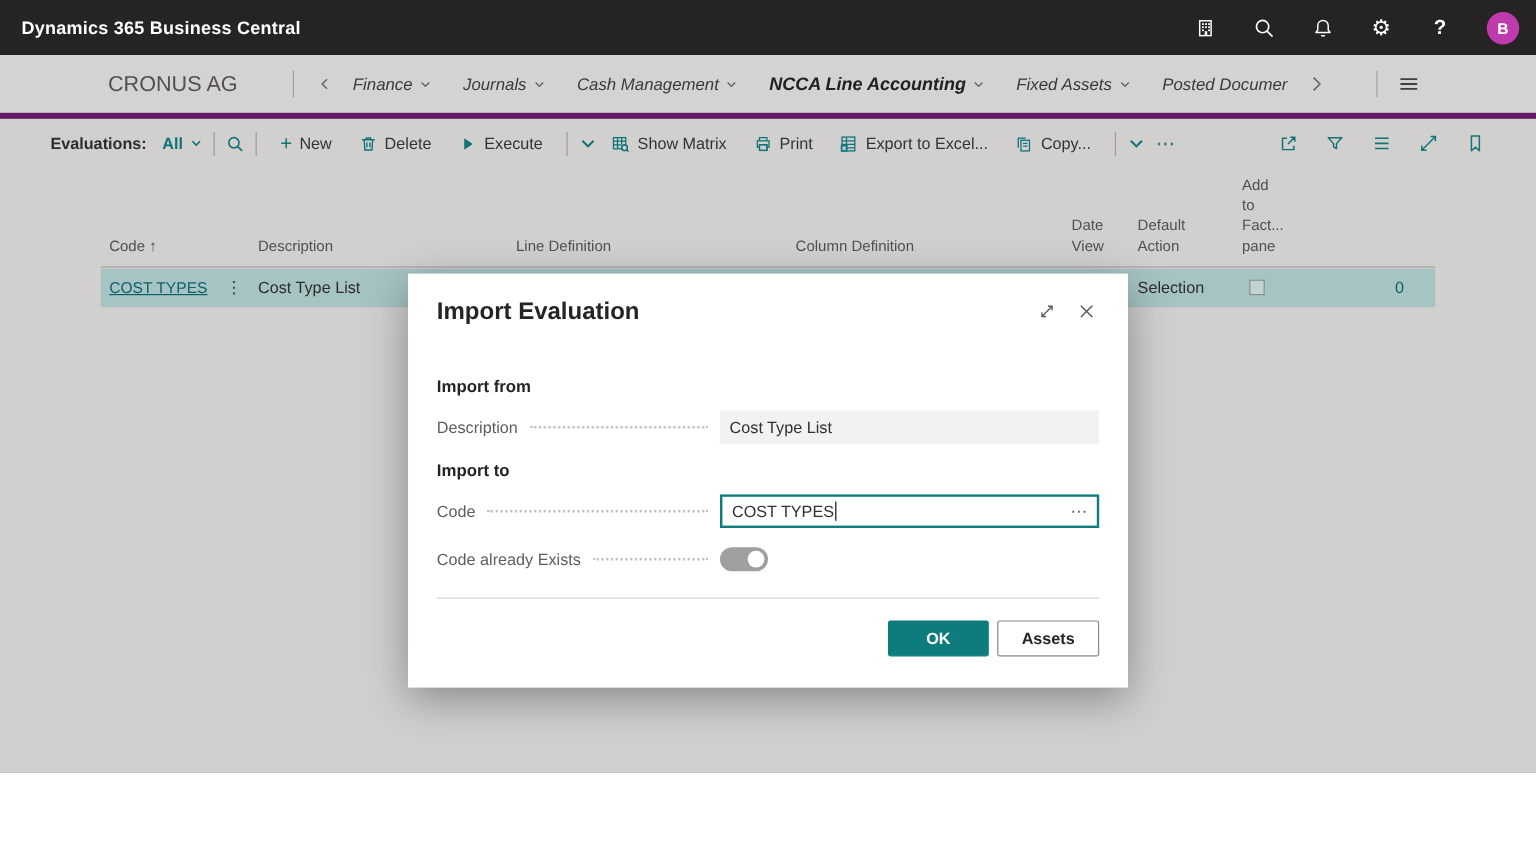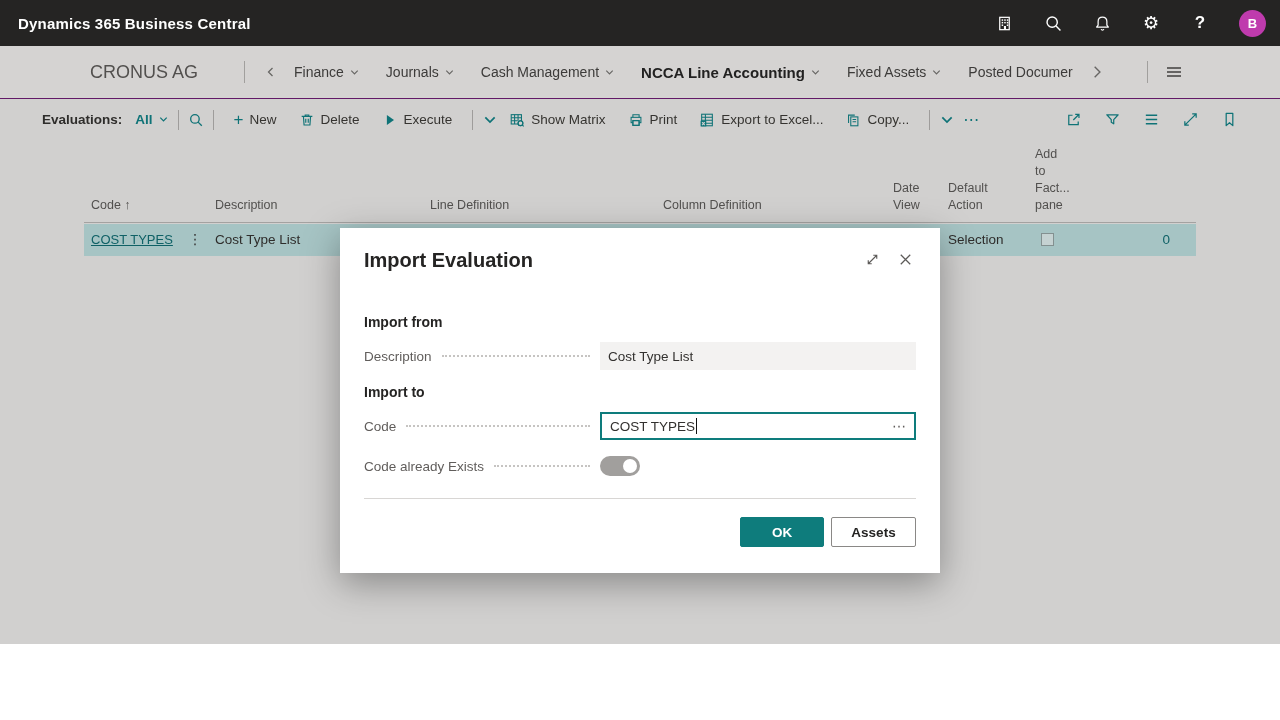--- a/index.html
+++ b/index.html
@@ -15,26 +15,26 @@
   .glyph-ic { font-size:18px; line-height:1; }
   .q-ic { font-size:17px; font-weight:600; }
   .avatar { width:27px; height:27px; border-radius:50%; background:#bf3bad; color:#fff; font-size:13px;
             font-weight:700; display:flex; align-items:center; justify-content:center; cursor:pointer; }
 
   
   .content { position:absolute; top:46px; left:0; right:0; bottom:0; background:#f0efee; }
   .dim { position:absolute; inset:0; background:rgba(22,21,20,0.14); z-index:5; }
 
   
-  .navbar { height:53px; background:#f5f3f2; border-bottom:1px solid #701a75; display:flex; align-items:center;
+  .navbar { height:53px; background:#f5f3f2; border-bottom:5px solid #701a75; display:flex; align-items:center;
             padding-left:90px; font-size:14px; color:#444240; }
   .company { font-size:18px; color:#5d5a58; margin-right:30px; cursor:pointer; white-space:nowrap; }
   .vdiv { width:1px; height:22px; background:#b8b6b4; margin:0 16px; flex:none; }
   .nav-chev { color:#767472; display:flex; align-items:center; margin:0 4px; cursor:pointer; }
-  .nav-item { display:flex; align-items:center; gap:5px; margin:0 13px; cursor:pointer; color:#444240; white-space:nowrap; }
+  .nav-item { display:flex; align-items:center; gap:5px; margin:0 13px; cursor:pointer; color:#444240; white-space:nowrap;font-style:italic; }
   .nav-item .cd { color:#767472; display:flex; }
   .nav-item.active .nv-lbl { font-weight:700; color:#252423; font-size:15px; }
   .nav-right { margin-left:auto; display:flex; align-items:center; margin-right:96px; }
   .burger { color:#4a4846; display:flex; cursor:pointer; }
 
   
   .actionbar { height:41px; display:flex; align-items:center; padding:0 42px; font-size:13.5px; color:#3b3935; }
   .ab-label { font-weight:700; color:#33312f; white-space:nowrap; }
   .ab-filter { color:#0f8387; display:flex; align-items:center; gap:5px; margin-left:13px; font-weight:600; cursor:pointer; }
   .ab-ic { color:#0f8387; display:flex; align-items:center; cursor:pointer; }

